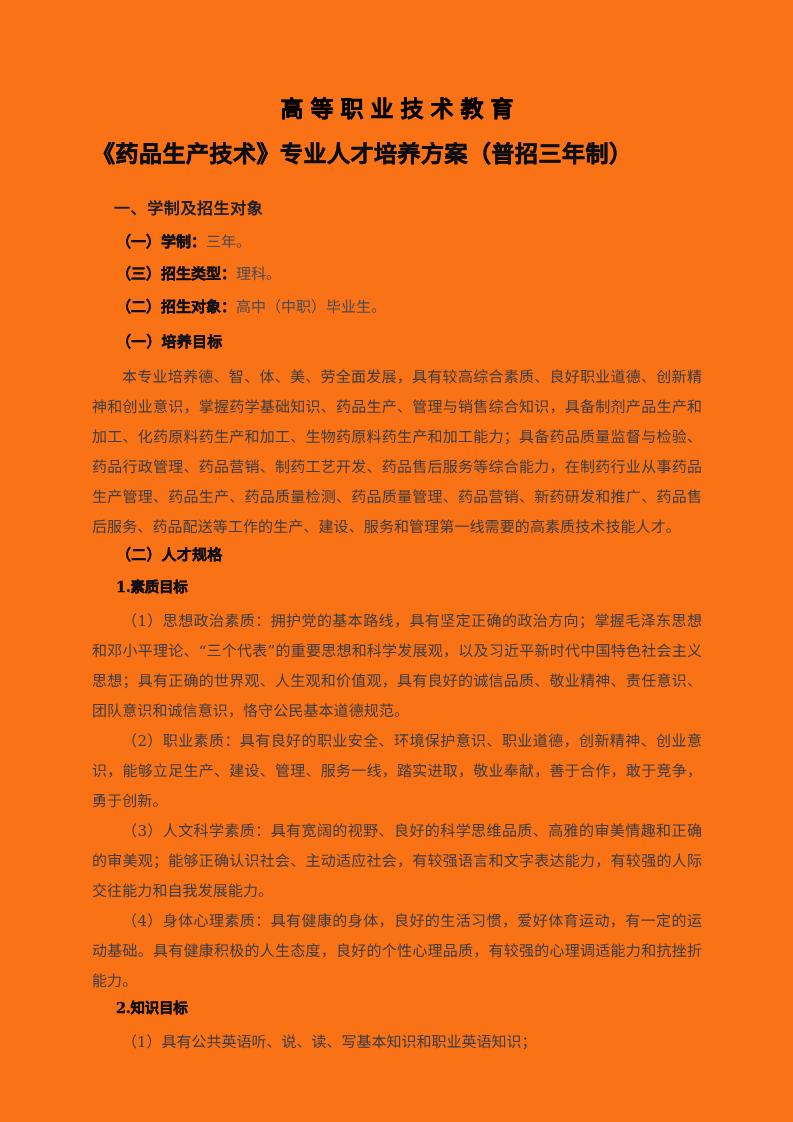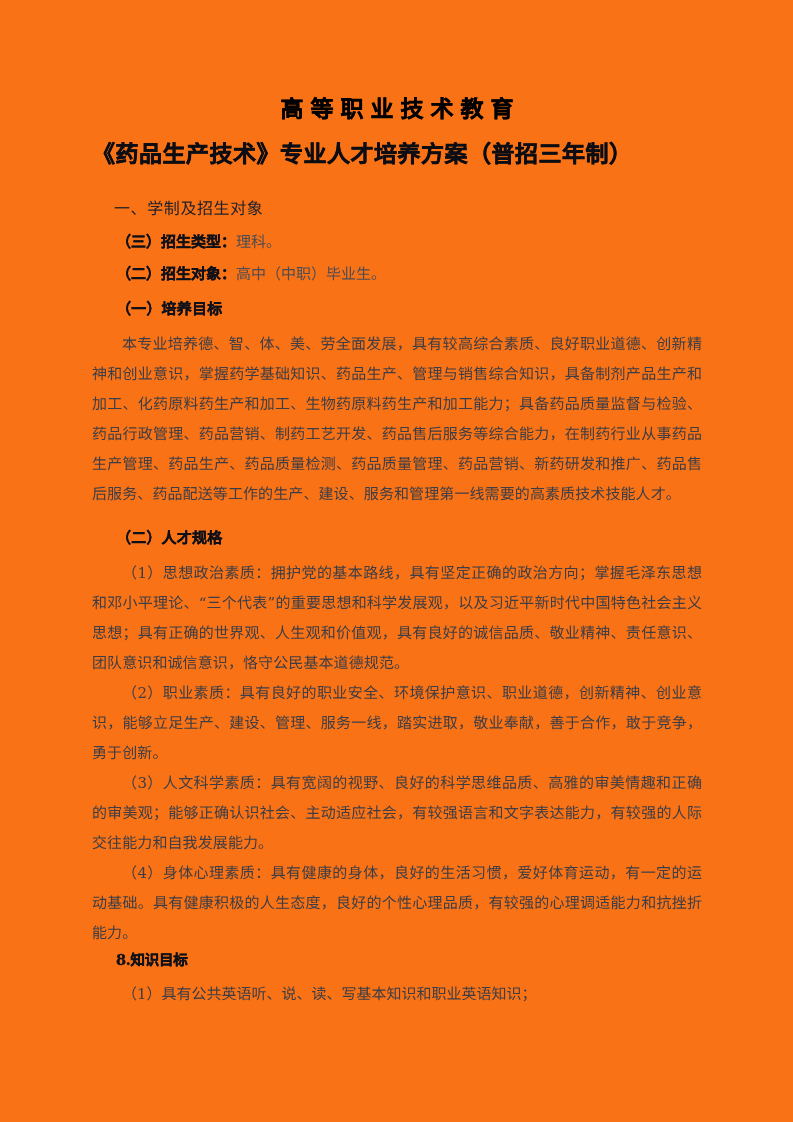--- a/index.html
+++ b/index.html
@@ -55,21 +55,21 @@
     font-weight: bold;
     font-size: 14.5px;
     color: #14141c;
     margin: 0 0 13px 0;
     padding-left: 24px;
     letter-spacing: 0.2px;
   }
   .h-level1 {
     font-family: "DejaVu Sans", "Liberation Sans", sans-serif;
     font-size: 16px;
-    font-weight: normal;
+    font-weight: bold;
     color: #20202a;
     margin: 0 0 13px 0;
     padding-left: 22px;
     letter-spacing: 0.6px;
   }
   .h-level2 {
     font-family: "DejaVu Serif", "Liberation Serif", serif;
     font-weight: bold;
     font-size: 15px;
     color: #101018;
@@ -112,21 +112,21 @@
     font-size: 15px;
     color: #3c3d46;
     line-height: 2.0;
     margin: 0 0 0 0;
     text-indent: 30px;
     text-align: justify;
     text-justify: inter-ideograph;
     letter-spacing: 0.1px;
   }
   .para-gap {
-    margin-bottom: 17px;
+    margin-bottom: 1px;
   }
   .list-item {
     font-size: 15px;
     color: #3c3d46;
     line-height: 2.0;
     margin: 0;
     text-indent: 30px;
     text-align: justify;
     text-justify: inter-ideograph;
   }
@@ -137,34 +137,38 @@
 <div class="page">
   <div class="content">
 
     <h1 class="doc-title-1">高等职业技术教育</h1>
     <h2 class="doc-title-2">《药品生产技术》专业人才培养方案（普招三年制）</h2>
 
 
     <h3 class="h-level1">一、学制及招生对象</h3>
 
     <p class="kv-line">
+      <span class="kv-label">（一）学制：</span><span class="kv-value">三年。</span>
+    </p>
+    <p class="kv-line">
       <span class="kv-label">（三）招生类型：</span><span class="kv-value">理科。</span>
     </p>
     <p class="kv-line">
       <span class="kv-label">（二）招生对象：</span><span class="kv-value">高中（中职）毕业生。</span>
     </p>
 
 
     <h4 class="h-level2">（一）培养目标</h4>
     <p class="para para-gap">本专业培养德、智、体、美、劳全面发展，具有较高综合素质、良好职业道德、创新精神和创业意识，掌握药学基础知识、药品生产、管理与销售综合知识，具备制剂产品生产和加工、化药原料药生产和加工、生物药原料药生产和加工能力；具备药品质量监督与检验、药品行政管理、药品营销、制药工艺开发、药品售后服务等综合能力，在制药行业从事药品生产管理、药品生产、药品质量检测、药品质量管理、药品营销、新药研发和推广、药品售后服务、药品配送等工作的生产、建设、服务和管理第一线需要的高素质技术技能人才。</p>
 
     <h4 class="h-level2">（二）人才规格</h4>
 
+    <h5 class="h-level3">1.素质目标</h5>
     <p class="para">（1）思想政治素质：拥护党的基本路线，具有坚定正确的政治方向；掌握毛泽东思想和邓小平理论、“三个代表”的重要思想和科学发展观，以及习近平新时代中国特色社会主义思想；具有正确的世界观、人生观和价值观，具有良好的诚信品质、敬业精神、责任意识、团队意识和诚信意识，恪守公民基本道德规范。</p>
     <p class="para">（2）职业素质：具有良好的职业安全、环境保护意识、职业道德，创新精神、创业意识，能够立足生产、建设、管理、服务一线，踏实进取，敬业奉献，善于合作，敢于竞争，勇于创新。</p>
     <p class="para">（3）人文科学素质：具有宽阔的视野、良好的科学思维品质、高雅的审美情趣和正确的审美观；能够正确认识社会、主动适应社会，有较强语言和文字表达能力，有较强的人际交往能力和自我发展能力。</p>
     <p class="para">（4）身体心理素质：具有健康的身体，良好的生活习惯，爱好体育运动，有一定的运动基础。具有健康积极的人生态度，良好的个性心理品质，有较强的心理调适能力和抗挫折能力。</p>
 
-    <h5 class="h-level3">8.知识目标</h5>
+    <h5 class="h-level3">2.知识目标</h5>
     <p class="list-item">（1）具有公共英语听、说、读、写基本知识和职业英语知识；</p>
 
   </div>
 </div>
 
 </body></html>

